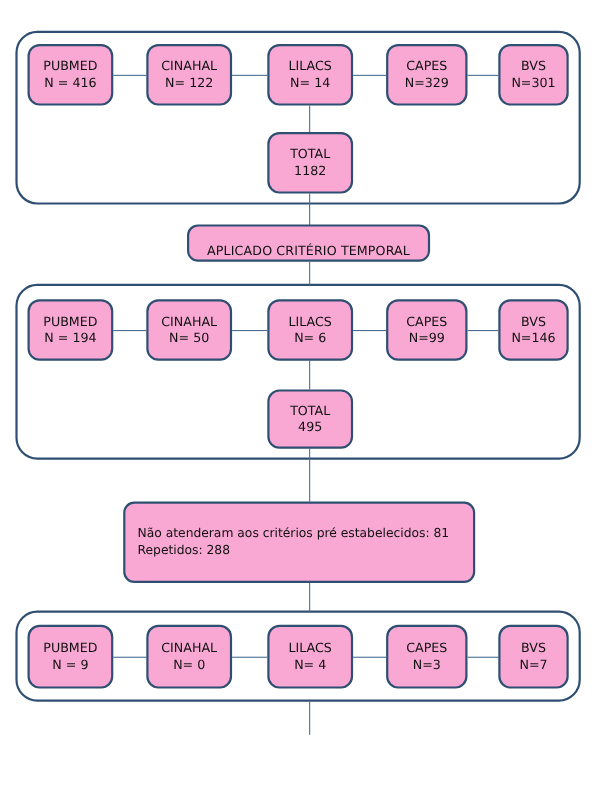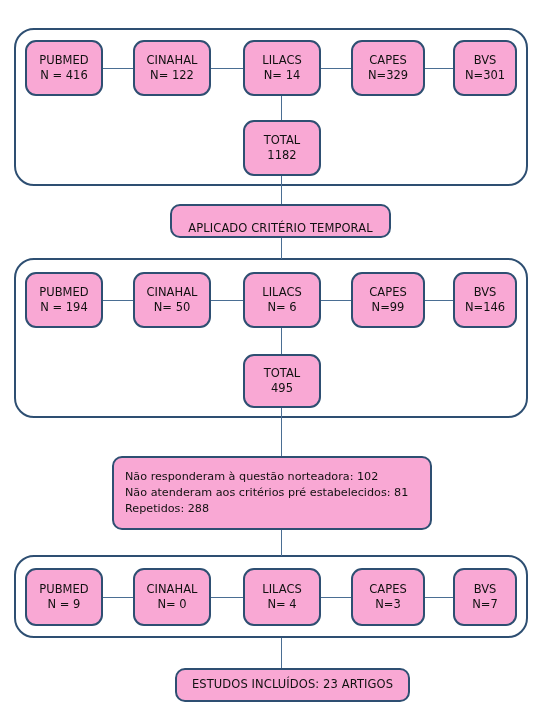--- a/index.html
+++ b/index.html
@@ -178,21 +178,20 @@
   <div class="conn v" style="left:281px; top:328px; width:1px; height:26px;"></div>
 
   <div class="node db-box" style="left:243px; top:354px; width:78px; height:54px;">
     <span class="lbl">TOTAL</span>
     <span class="cnt">495</span>
   </div>
 
   <div class="conn v" style="left:281px; top:408px; width:1px; height:48px;"></div>
 
   <div class="node textblock" style="left:112px; top:456px; width:320px; height:74px;">
-    <span class="line">Não responderam à questão norteadora: 102</span>
     <span class="line">Não atenderam aos critérios pré estabelecidos: 81</span>
     <span class="line">Repetidos: 288</span>
   </div>
 
   <div class="conn v" style="left:281px; top:530px; width:1px; height:26px;"></div>
 
   <div class="group" style="left:14px; top:555px; width:514px; height:83px;"></div>
 
   <div class="node db-box" style="left:25px; top:568px; width:78px; height:58px;">
     <span class="lbl">PUBMED</span>
@@ -222,17 +221,14 @@
 
   <div class="conn h" style="left:425px; top:597px; width:28px;"></div>
 
   <div class="node db-box" style="left:453px; top:568px; width:64px; height:58px;">
     <span class="lbl">BVS</span>
     <span class="cnt">N=7</span>
   </div>
 
   <div class="conn v" style="left:281px; top:638px; width:1px; height:30px;"></div>
 
-  <div class="node banner" style="left:175px; top:668px; width:235px; height:34px;">
-    <span>ESTUDOS INCLUÍDOS: 23 ARTIGOS</span>
-  </div>
 
 </div>
 
 </body></html>

